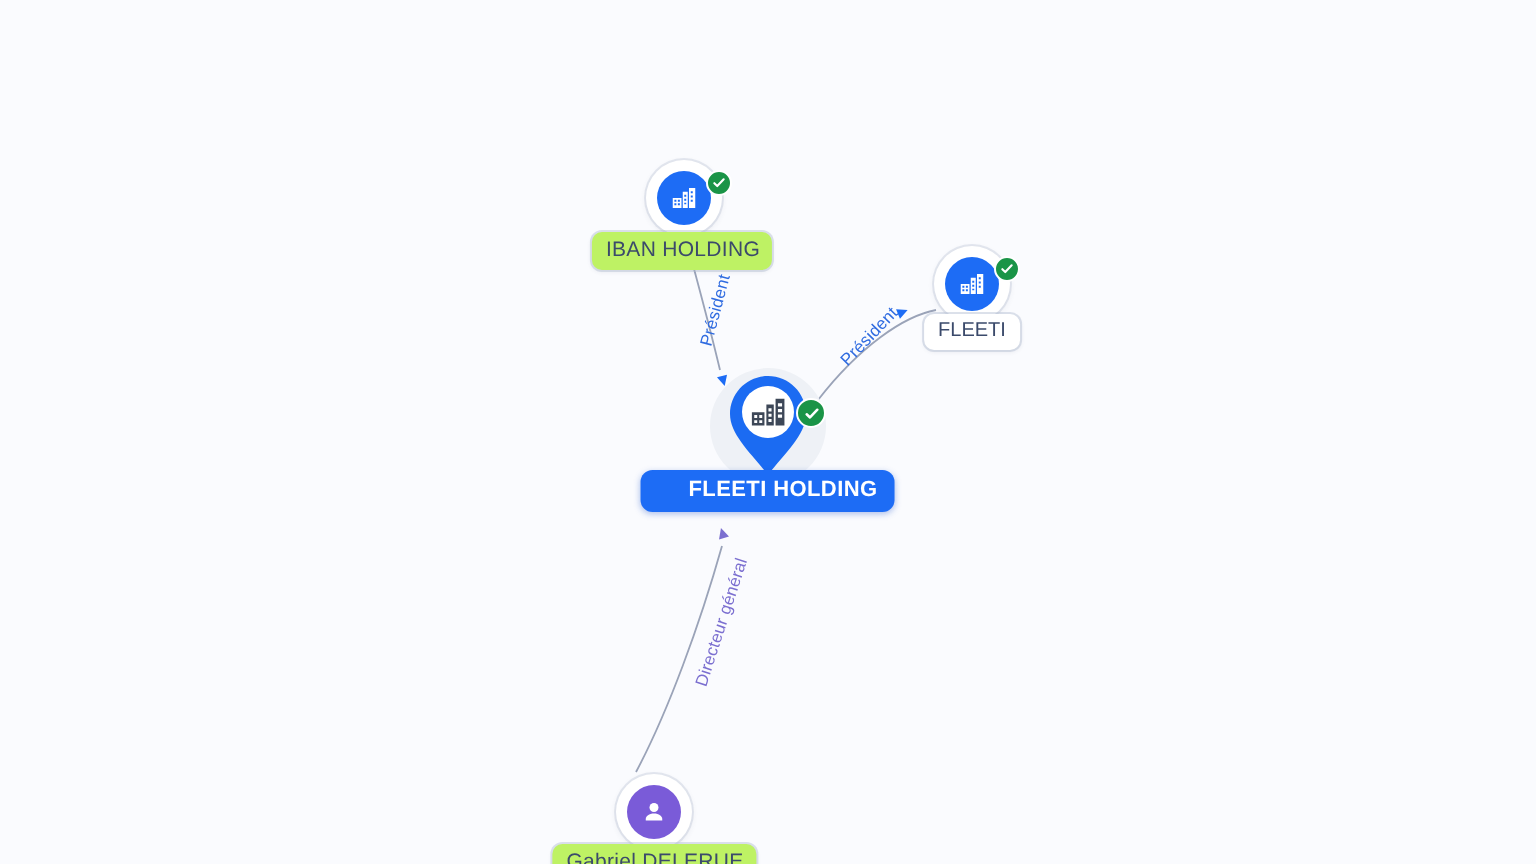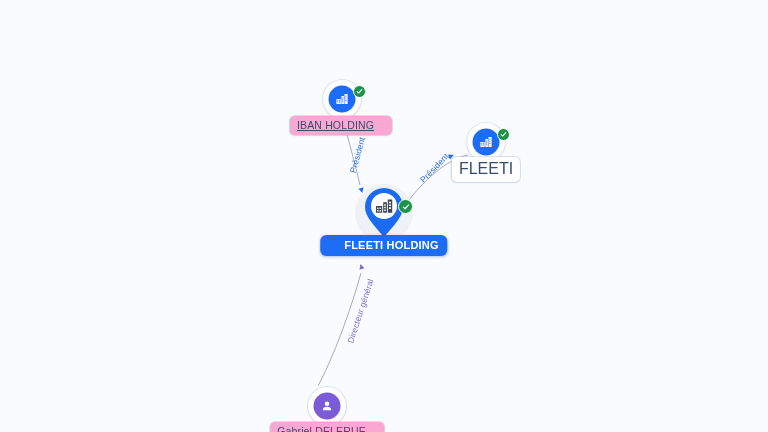--- a/index.html
+++ b/index.html
@@ -60,43 +60,42 @@
 
   
   .node-label {
     position: absolute;
     transform: translateX(-50%);
     white-space: nowrap;
     border-radius: 5px;
     box-sizing: border-box;
   }
   .label-plain {
-    background: #f9a8d4;
+    background: #bef264;
     color: #3b4a6b;
     font-size: 10.5px;
     letter-spacing: 0.15px;
-    padding: 3px 18px 4px 7px;
+    padding: 3px 6px 4px 7px;
     box-shadow: 0 0 0 1px rgba(180,190,210,0.45),
                 0 1px 2px rgba(60,70,100,0.10);
-    text-decoration: underline;
   }
   .label-selected {
     background: #1d6cf5;
     color: #ffffff;
     font-size: 11px;
     font-weight: bold;
     letter-spacing: 0.2px;
     padding: 4px 9px 5px 24px;
     border-radius: 6px;
     box-shadow: 0 1px 3px rgba(25,80,200,0.35);
   }
   .label-bare {
     background: #ffffff;
     color: #3b4a6b;
-    font-size: 16px;
+    font-size: 10px;
     padding: 3px 7px 4px 7px;
     box-shadow: 0 0 0 1px rgba(180,190,210,0.45),
                 0 1px 2px rgba(60,70,100,0.10);
   }
 
   
   .pin-wrap {
     position: absolute;
     transform: translate(-50%, -50%);
   }

